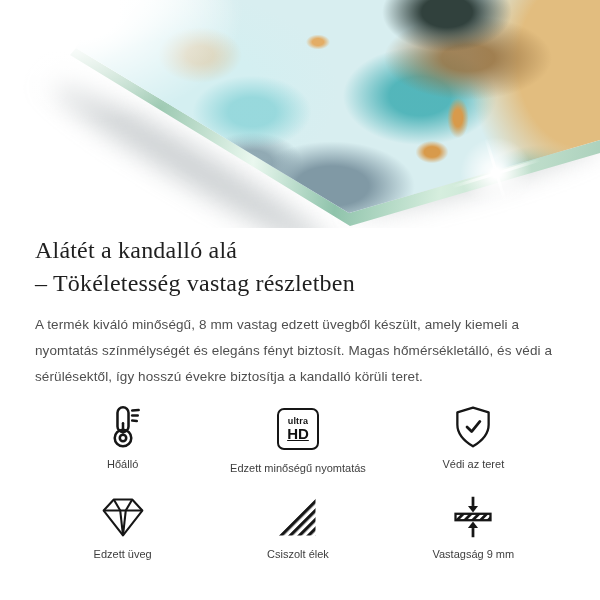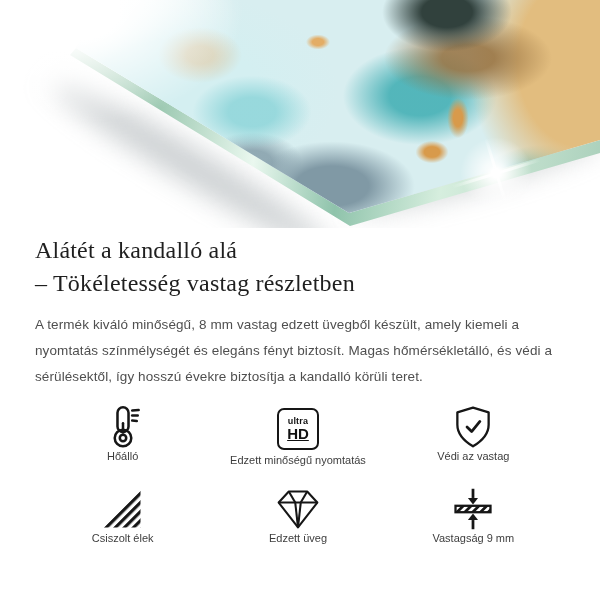--- a/index.html
+++ b/index.html
@@ -55,21 +55,21 @@
   .content{padding:6px 35px 0 35px;}
   h1{margin:0;font-family:"Liberation Serif", serif;font-weight:400;
      font-size:24px;line-height:33px;color:#1f1f1f;letter-spacing:.2px;}
   .desc{margin:12px 0 0 0;max-width:528px;font-size:13.5px;line-height:26px;
      color:#4f4f4f;letter-spacing:.1px;}
 
   
   .features{margin-top:14px;display:grid;grid-template-columns:repeat(3,1fr);row-gap:20px;}
   .feature{display:flex;flex-direction:column;align-items:center;}
   .feature svg{width:46px;height:46px;display:block;}
-  .feature .label{margin-top:0;font-size:11px;color:#3d3d3d;text-align:left;}
+  .feature .label{margin-top:8px;font-size:11px;color:#3d3d3d;text-align:left;}
   .uhd-box{width:38px;height:38px;margin:4px;border:2.5px solid #161616;border-radius:7px;
     display:flex;flex-direction:column;align-items:center;justify-content:center;
     font-weight:700;color:#111;}
   .uhd-top{font-size:9px;line-height:9px;letter-spacing:.2px;}
   .uhd-bottom{font-size:15px;line-height:15px;letter-spacing:0;text-decoration:underline;}
 </style>
 </head>
 <body>
 
 <div class="page">
@@ -113,47 +113,47 @@
           <span class="uhd-bottom">HD</span>
         </div>
         <span class="label">Edzett minőségű nyomtatás</span>
       </div>
 
       <div class="feature">
         <svg viewBox="0 0 100 100">
           <path d="M50 8 L84 18 V45 C84 66 70 80 50 92 C30 80 16 66 16 45 V18 Z" fill="none" stroke="#161616" stroke-width="5" stroke-linejoin="round"></path>
           <path d="M37 50 L47 60 L65 38" fill="none" stroke="#161616" stroke-width="6" stroke-linecap="round" stroke-linejoin="round"></path>
         </svg>
-        <span class="label">Védi az vastag</span>
-      </div>
-
-      <div class="feature">
-        <svg viewBox="0 0 100 100">
-          <defs>
-            <pattern id="hatch1" width="14" height="14" patternUnits="userSpaceOnUse" patternTransform="rotate(45)">
-              <rect width="7" height="14" fill="#161616"></rect>
-            </pattern>
-          </defs>
-          <path d="M8 90 L88 10 L88 90 Z" fill="url(#hatch1)"></path>
-        </svg>
-        <span class="label">Csiszolt élek</span>
+        <span class="label">Védi az teret</span>
       </div>
 
       <div class="feature">
         <svg viewBox="0 0 100 100">
           <g fill="none" stroke="#161616" stroke-width="4.5" stroke-linejoin="round">
             <path d="M8 36 L30 12 H70 L92 36 L50 90 Z"></path>
             <path d="M8 36 H92"></path>
             <path d="M30 12 L44 36"></path>
             <path d="M70 12 L56 36"></path>
             <path d="M44 36 L50 90"></path>
             <path d="M56 36 L50 90"></path>
           </g>
         </svg>
         <span class="label">Edzett üveg</span>
+      </div>
+
+      <div class="feature">
+        <svg viewBox="0 0 100 100">
+          <defs>
+            <pattern id="hatch1" width="14" height="14" patternUnits="userSpaceOnUse" patternTransform="rotate(45)">
+              <rect width="7" height="14" fill="#161616"></rect>
+            </pattern>
+          </defs>
+          <path d="M8 90 L88 10 L88 90 Z" fill="url(#hatch1)"></path>
+        </svg>
+        <span class="label">Csiszolt élek</span>
       </div>
 
       <div class="feature">
         <svg viewBox="0 0 100 100">
           <defs>
             <pattern id="hatch2" width="12" height="12" patternUnits="userSpaceOnUse" patternTransform="rotate(45)">
               <rect width="6" height="12" fill="#161616"></rect>
             </pattern>
           </defs>
           <rect x="12" y="43" width="76" height="14" fill="url(#hatch2)" stroke="#161616" stroke-width="5"></rect>

